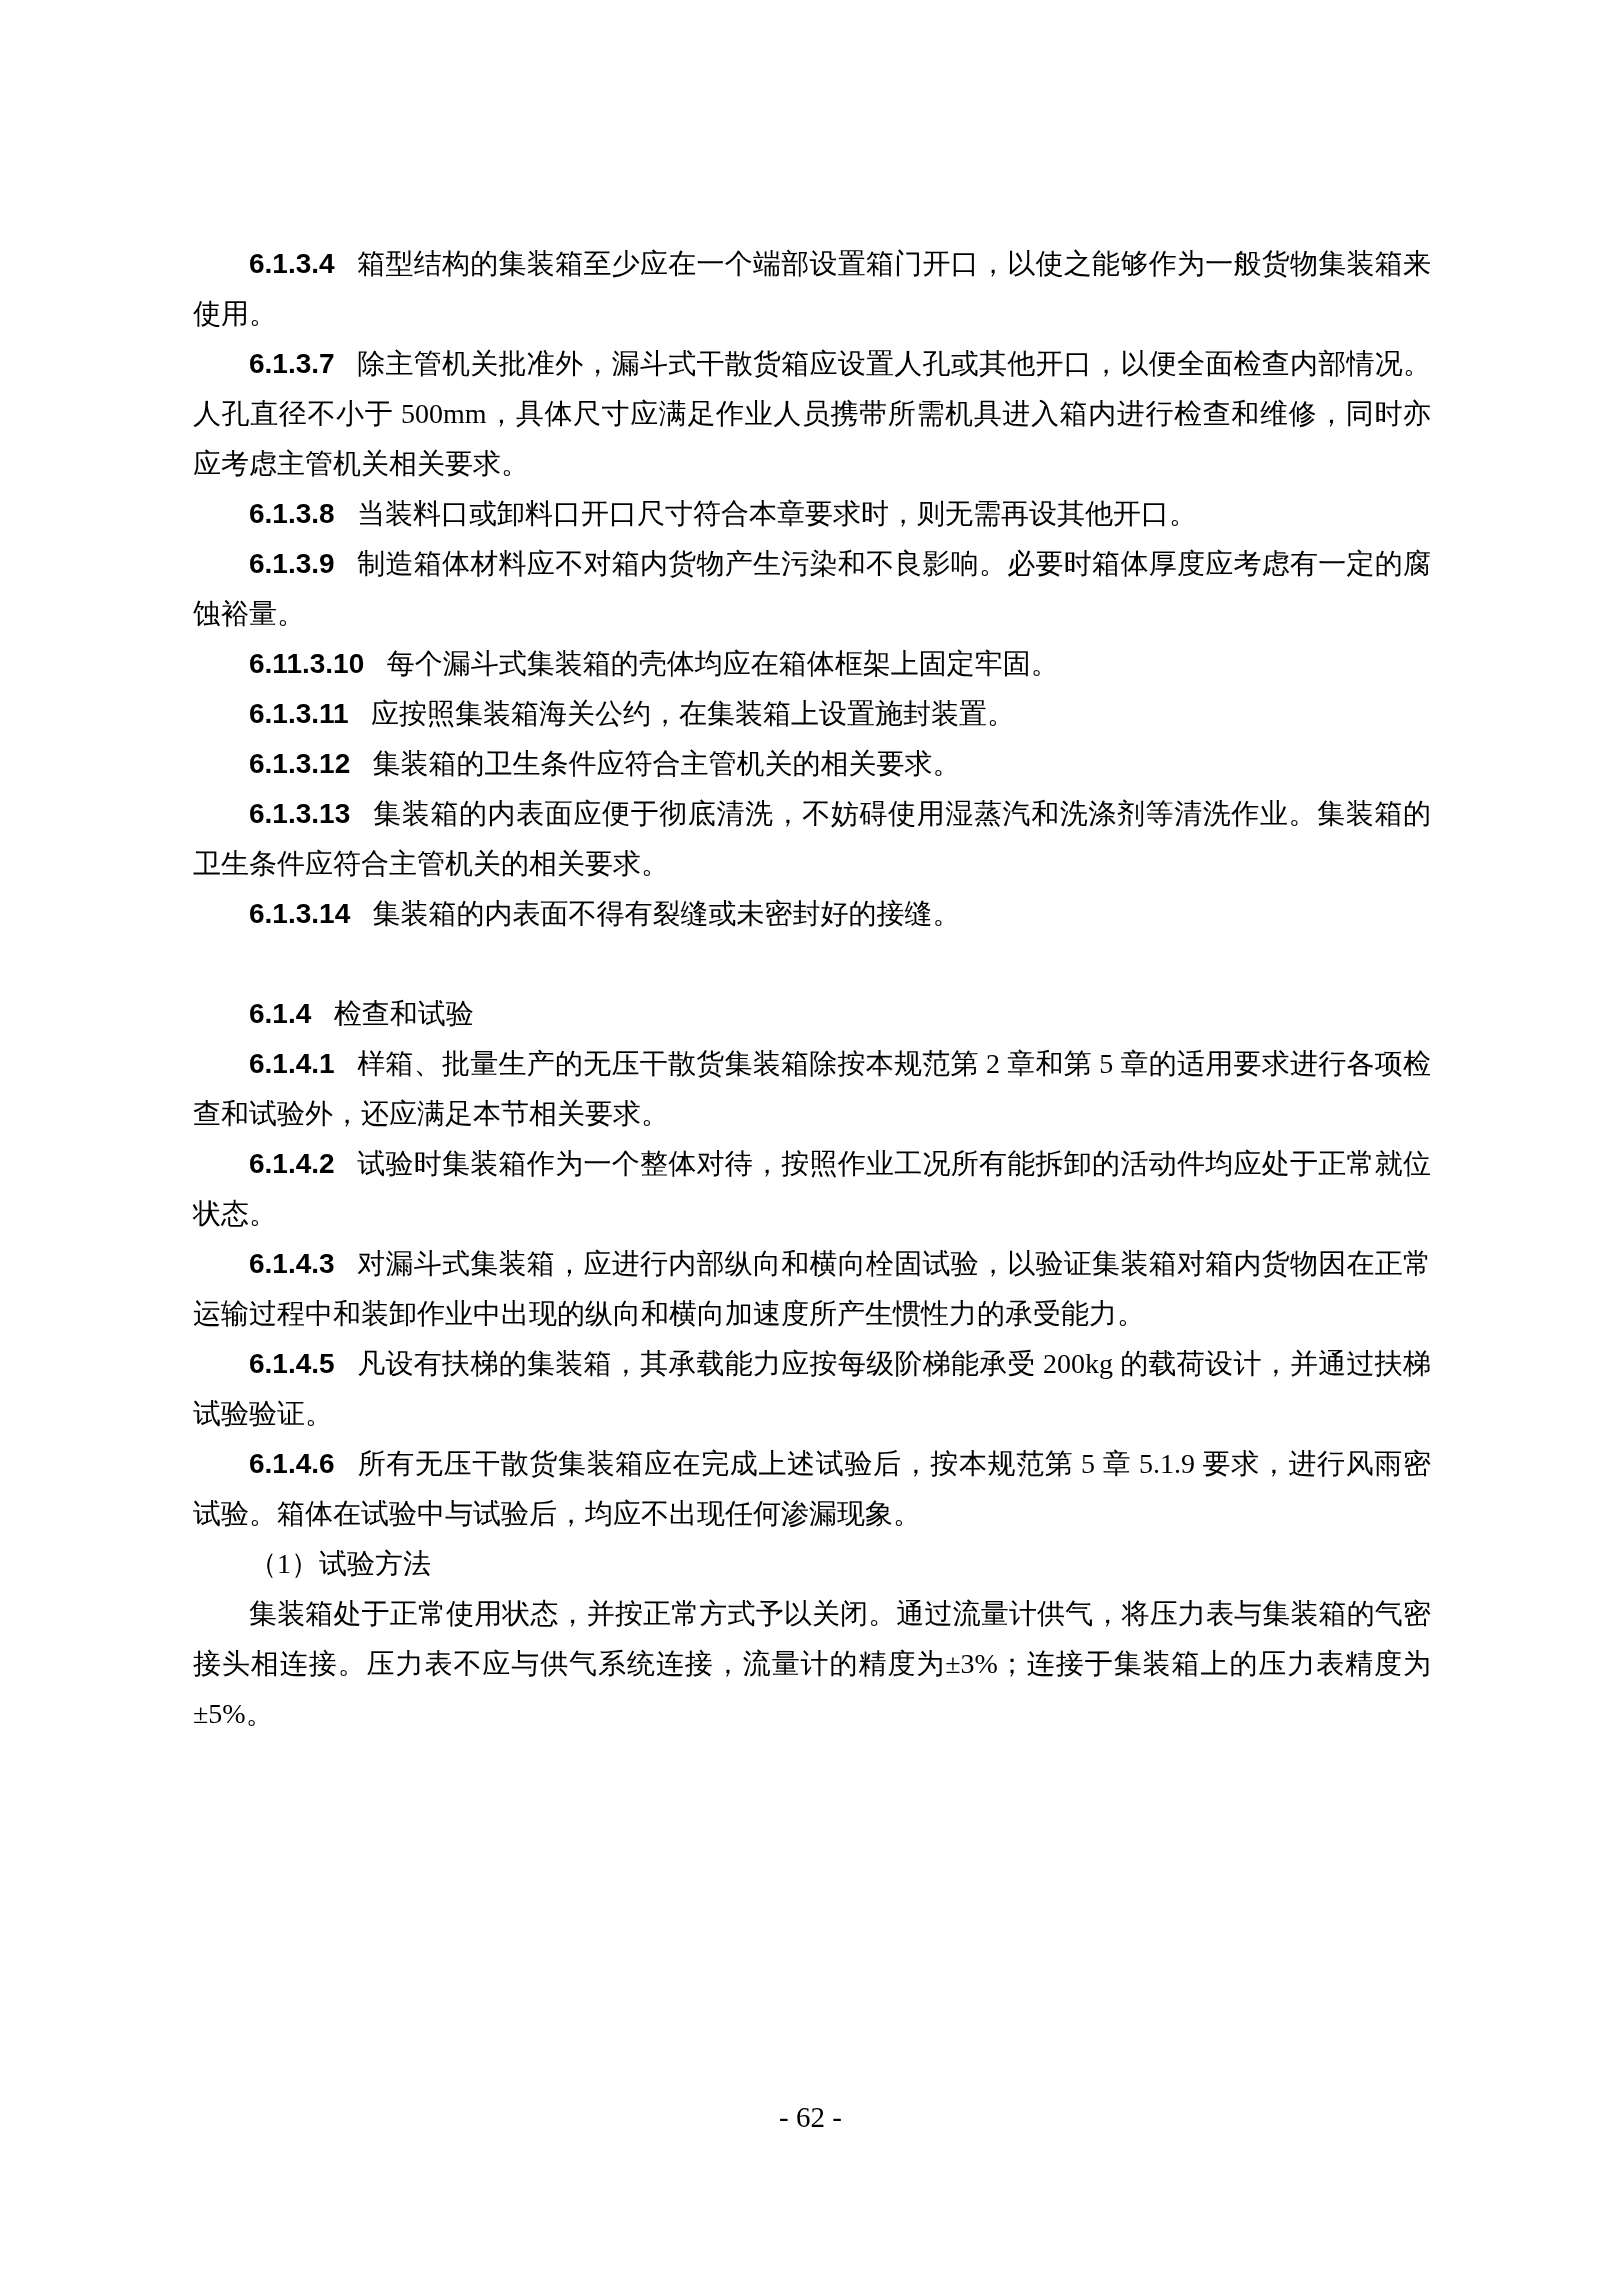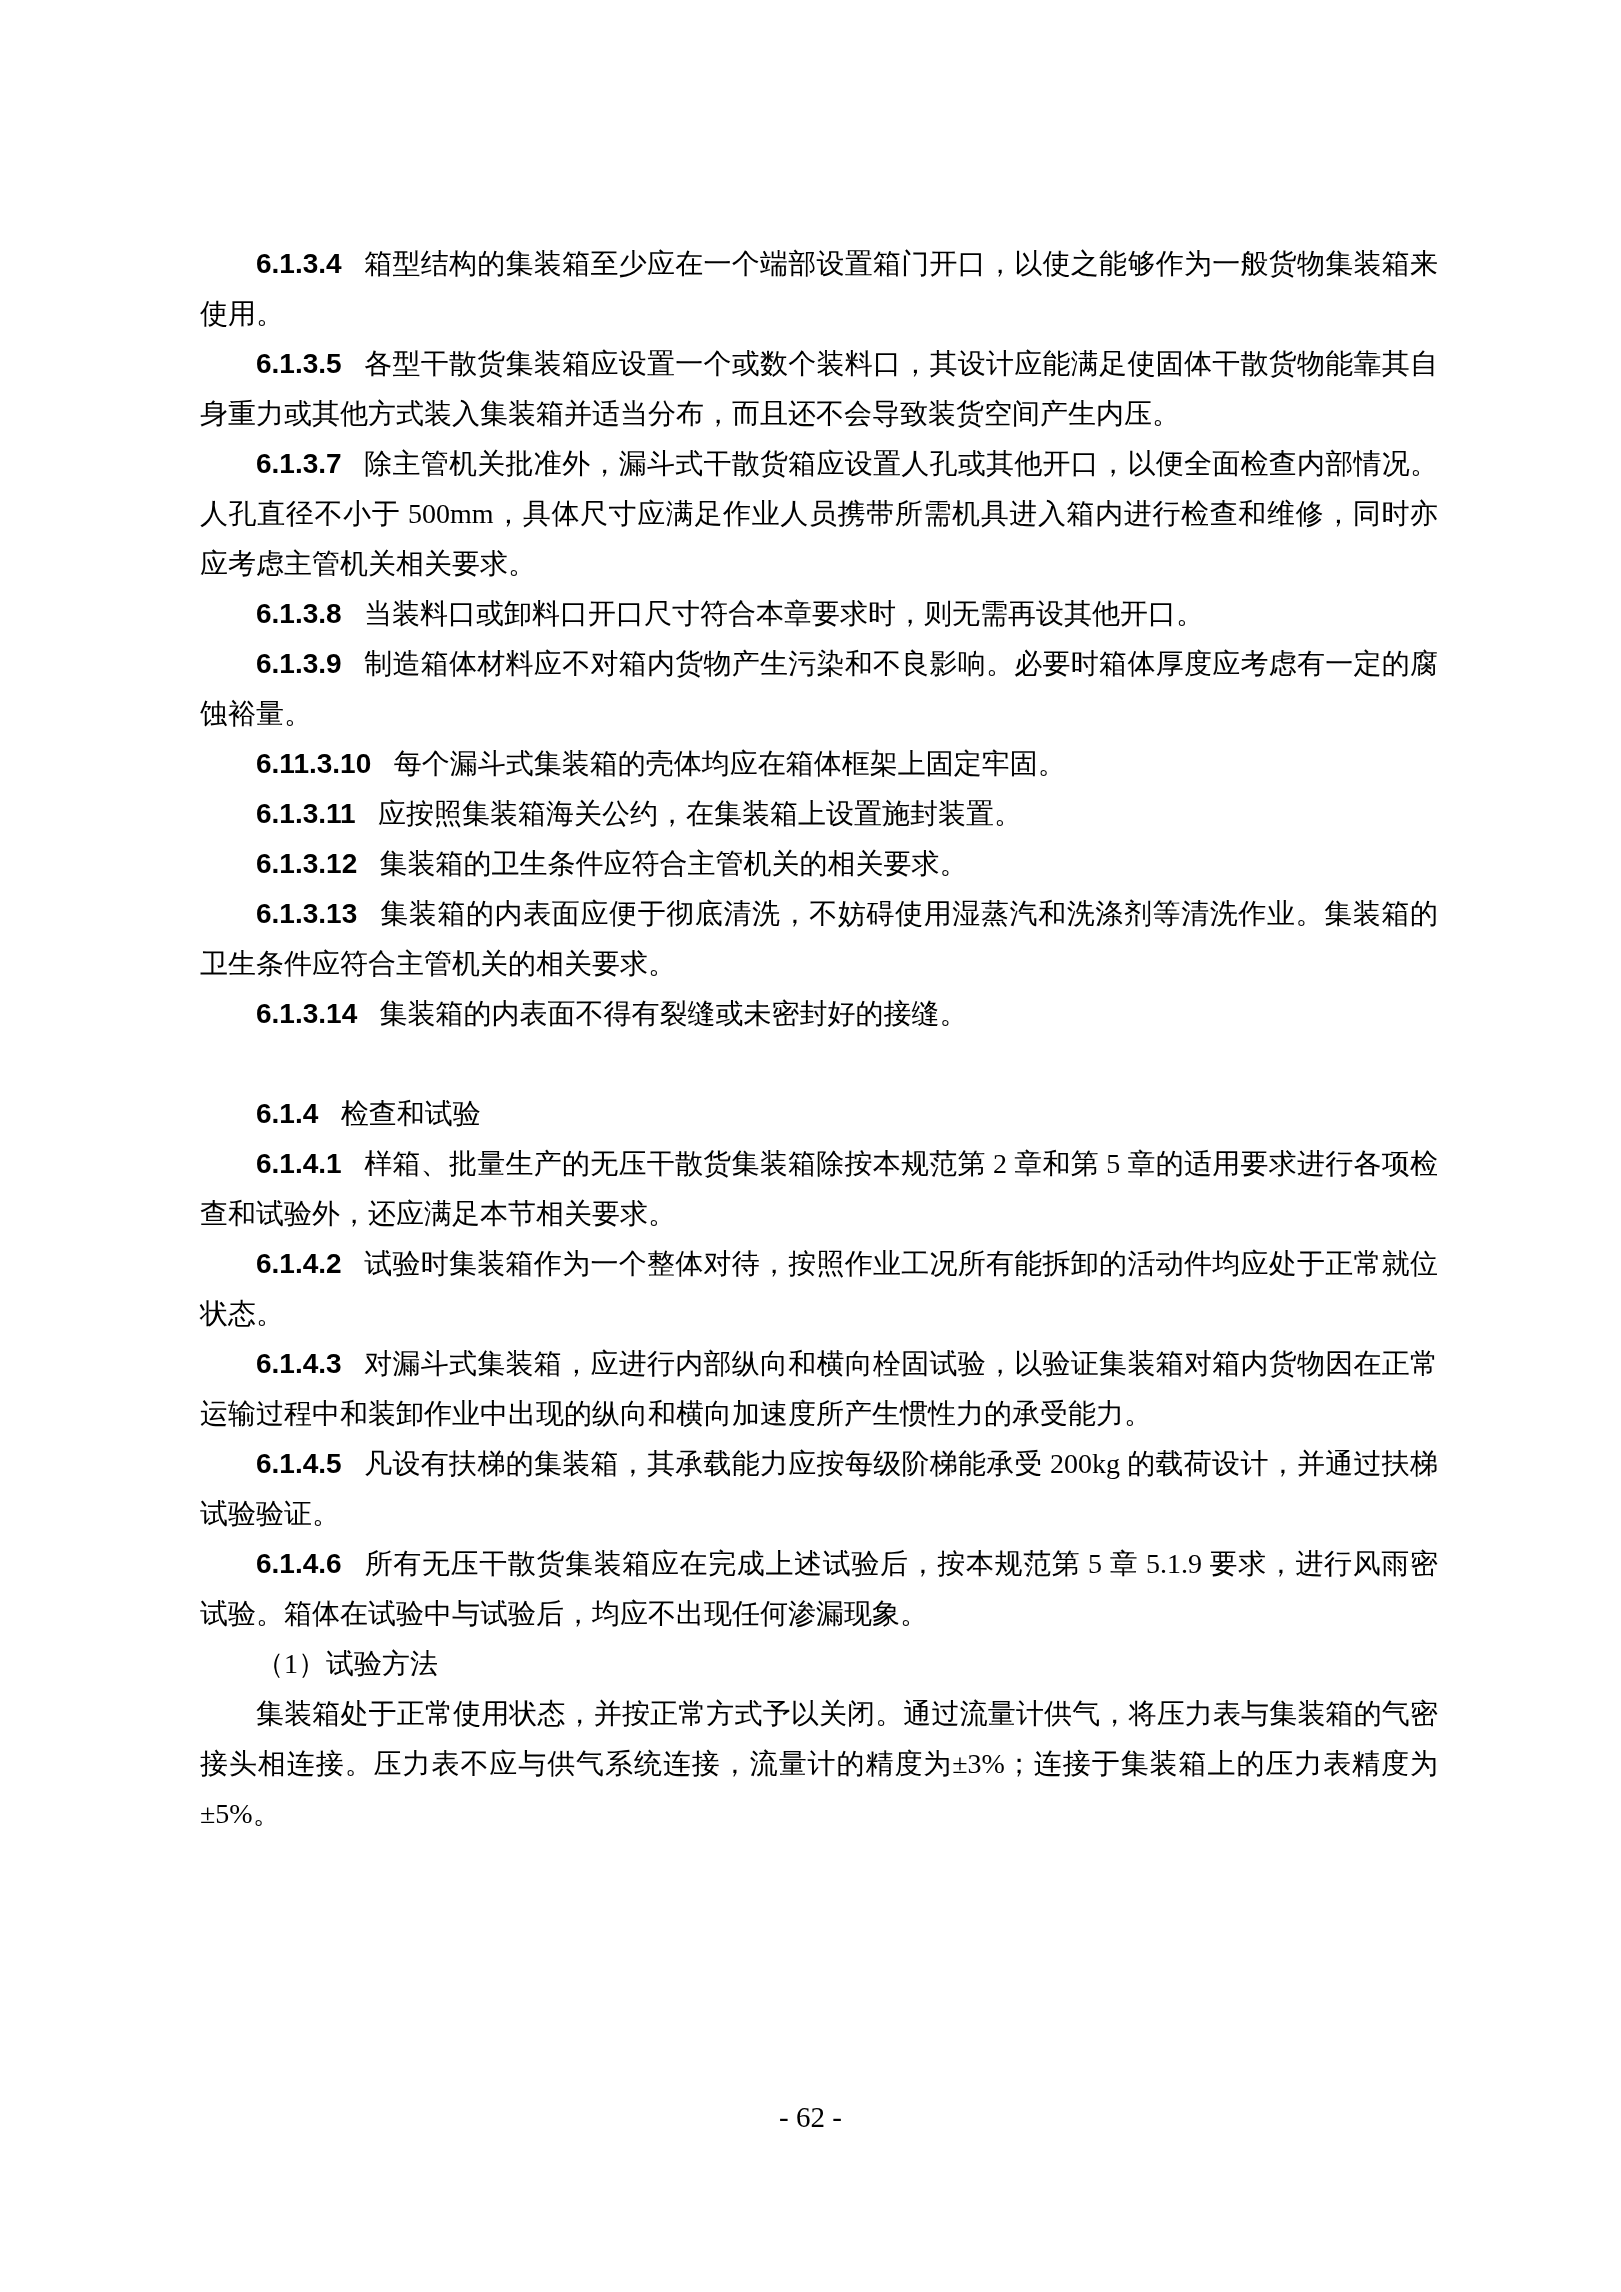--- a/index.html
+++ b/index.html
@@ -6,21 +6,21 @@
   html, body { background: #ffffff; }
   body {
     position: relative;
     width: 1621px;
     height: 2293px;
     overflow: hidden;
     color: #000;
   }
   .doc-body {
     position: absolute;
-    left: 200px;
+    left: 193px;
     top: 239px;
     width: 1238px;
     font-family: "Liberation Serif", "DejaVu Serif", serif;
     font-size: 28px;
     line-height: 50px;
     text-align: justify;
     color: #000;
   }
   p.para {
     margin: 0;
@@ -44,21 +44,20 @@
     font-size: 29px;
     line-height: 33px;
     color: #000;
   }
 </style>
 </head>
 <body>
 
 <main class="doc-body">
     <p class="para type-clause"><span class="clause-num">6.1.3.4</span><span class="clause-text">箱型结构的集装箱至少应在一个端部设置箱门开口，以使之能够作为一般货物集装箱来使用。</span></p>
-    <p class="para type-clause"><span class="clause-num">6.1.3.5</span><span class="clause-text">各型干散货集装箱应设置一个或数个装料口，其设计应能满足使固体干散货物能靠其自身重力或其他方式装入集装箱并适当分布，而且还不会导致装货空间产生内压。</span></p>
     <p class="para type-clause"><span class="clause-num">6.1.3.7</span><span class="clause-text">除主管机关批准外，漏斗式干散货箱应设置人孔或其他开口，以便全面检查内部情况。人孔直径不小于 500mm，具体尺寸应满足作业人员携带所需机具进入箱内进行检查和维修，同时亦应考虑主管机关相关要求。</span></p>
     <p class="para type-clause"><span class="clause-num">6.1.3.8</span><span class="clause-text">当装料口或卸料口开口尺寸符合本章要求时，则无需再设其他开口。</span></p>
     <p class="para type-clause"><span class="clause-num">6.1.3.9</span><span class="clause-text">制造箱体材料应不对箱内货物产生污染和不良影响。必要时箱体厚度应考虑有一定的腐蚀裕量。</span></p>
     <p class="para type-clause"><span class="clause-num">6.11.3.10</span><span class="clause-text">每个漏斗式集装箱的壳体均应在箱体框架上固定牢固。</span></p>
     <p class="para type-clause"><span class="clause-num">6.1.3.11</span><span class="clause-text">应按照集装箱海关公约，在集装箱上设置施封装置。</span></p>
     <p class="para type-clause"><span class="clause-num">6.1.3.12</span><span class="clause-text">集装箱的卫生条件应符合主管机关的相关要求。</span></p>
     <p class="para type-clause"><span class="clause-num">6.1.3.13</span><span class="clause-text">集装箱的内表面应便于彻底清洗，不妨碍使用湿蒸汽和洗涤剂等清洗作业。集装箱的卫生条件应符合主管机关的相关要求。</span></p>
     <p class="para type-clause"><span class="clause-num">6.1.3.14</span><span class="clause-text">集装箱的内表面不得有裂缝或未密封好的接缝。</span></p>
     <p class="para type-heading"><span class="clause-num">6.1.4</span><span class="clause-text">检查和试验</span></p>
     <p class="para type-clause"><span class="clause-num">6.1.4.1</span><span class="clause-text">样箱、批量生产的无压干散货集装箱除按本规范第 2 章和第 5 章的适用要求进行各项检查和试验外，还应满足本节相关要求。</span></p>

